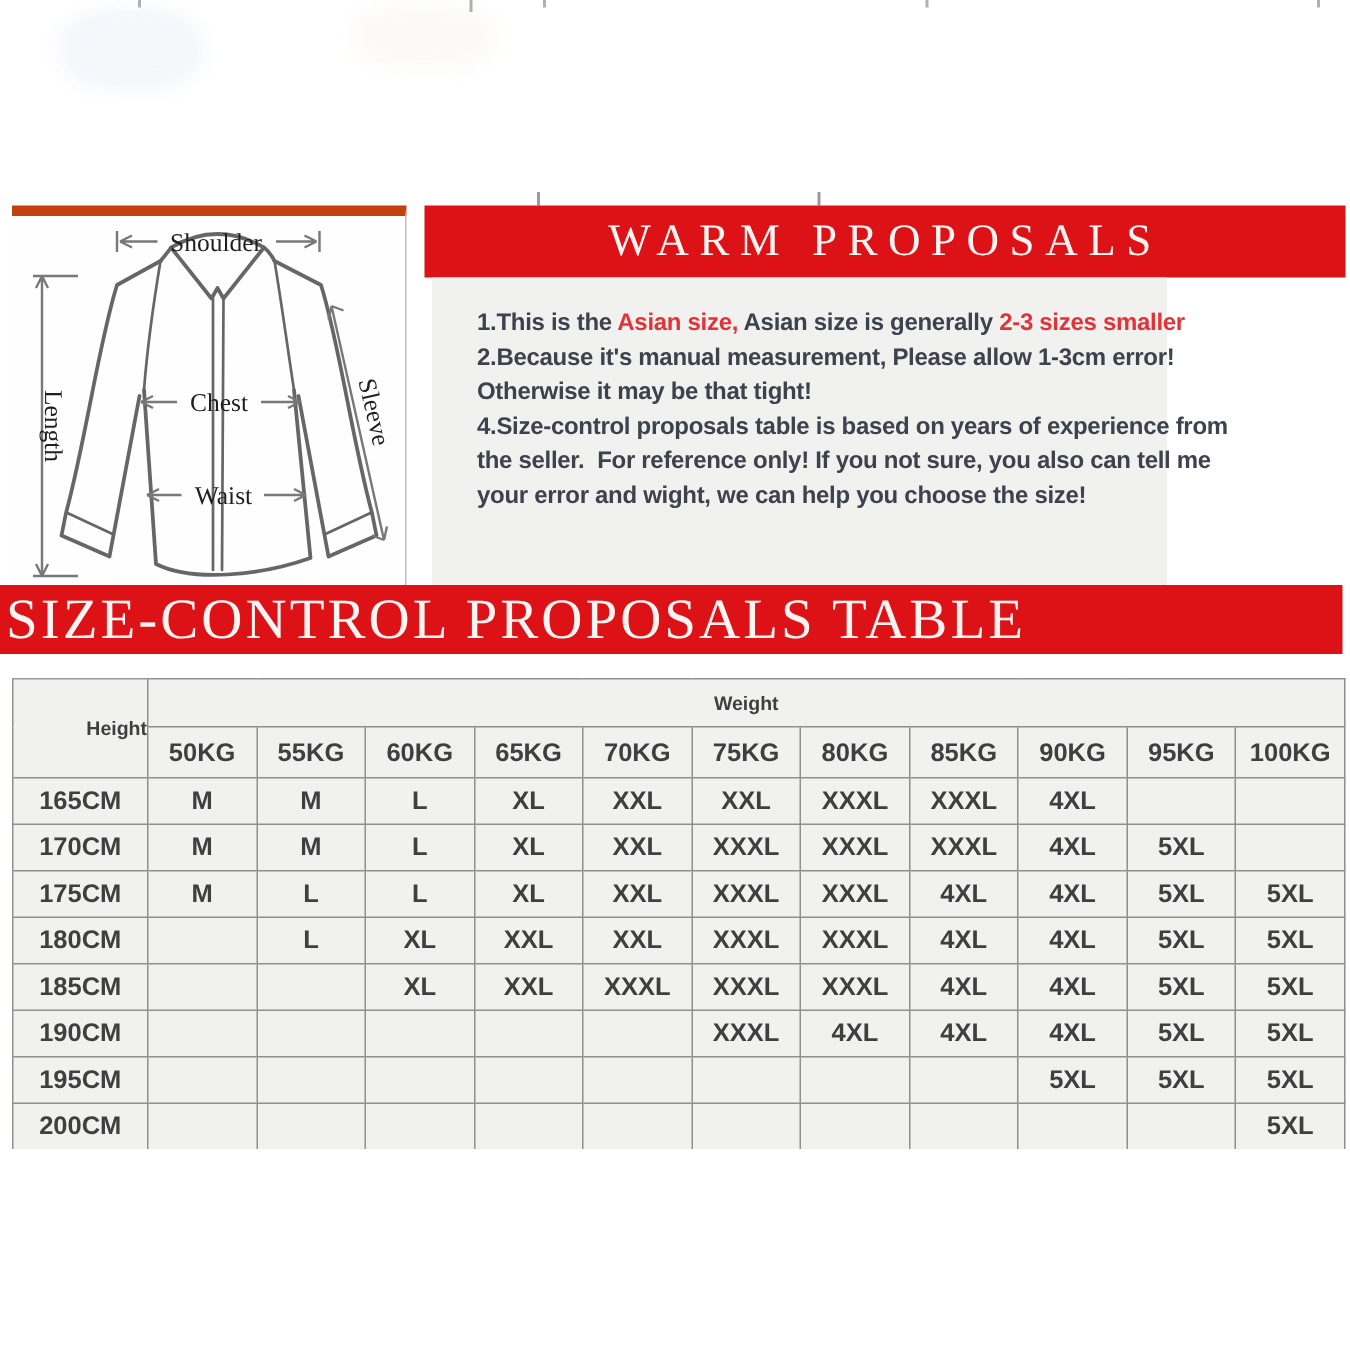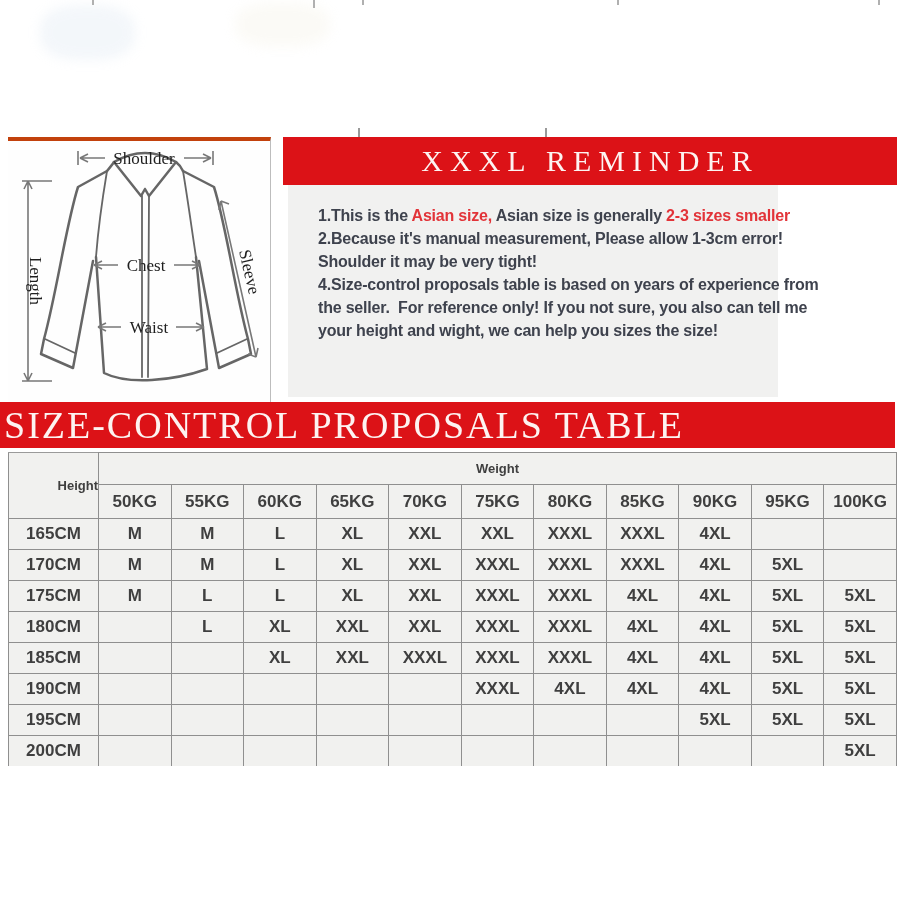--- a/index.html
+++ b/index.html
@@ -5,40 +5,40 @@
   html,body{margin:0;padding:0;background:#fff;}
   #page{position:relative;width:900px;height:900px;background:#ffffff;overflow:hidden;
         font-family:"Liberation Sans",sans-serif;}
 
   
   .smudge{position:absolute;filter:blur(6px);opacity:.5;}
   .tick{position:absolute;background:#b0b0b0;}
 
   
   #diagram-box{position:absolute;left:8px;top:137px;width:262px;height:261px;
-       background:#fefefe;border-top:4px solid #c2410c;border-right:1px solid #bdbdbd;
+       background:#fefefe;border-top:7px solid #c2410c;border-right:1px solid #bdbdbd;
        border-bottom:1px solid #c9c9c9;}
   #diagram-box svg{display:block;}
   .dim{stroke:#787878;stroke-width:1.6;fill:none;}
   .shirt{stroke:#666;stroke-width:2.5;fill:none;stroke-linejoin:round;stroke-linecap:round;}
   .dlabel{font-family:"Liberation Serif",serif;font-size:17px;fill:#1f1f1f;}
 
   
   #warm-banner{position:absolute;left:283px;top:137px;width:614px;height:48px;
        display:flex;align-items:center;justify-content:center;}
   #warm-banner .t{color:#fdf4f2;font-family:"Liberation Serif",serif;font-size:30px;
        letter-spacing:7px;white-space:nowrap;}
   #reminder-box{position:absolute;left:288px;top:185px;width:490px;height:212px;
        background:#f1f1f0;padding:19px 8px 0 30px;box-sizing:border-box;}
   .rl{font-size:16px;line-height:23px;font-weight:bold;letter-spacing:-0.2px;
        white-space:pre;color:#3e424d;}
   .rl .red{color:#e23338;}
 
   
-  #size-banner{position:absolute;left:0;top:402px;width:895px;height:46px;
+  #size-banner{position:absolute;left:0;top:390px;width:895px;height:46px;
        display:flex;align-items:center;}
   .redbg{background:#dc1217;}
   #size-banner .t{color:#fdf3f1;font-family:"Liberation Serif",serif;font-size:38px;
        letter-spacing:2px;padding-left:4px;white-space:nowrap;}
 
   
   #table-wrap{position:absolute;left:8px;top:452px;width:890px;}
   table{border-collapse:collapse;table-layout:fixed;width:889px;background:#f1f1ef;}
   col.hcol{width:90px;}
   th,td{border:1px solid #8f8f8f;text-align:center;vertical-align:middle;
@@ -87,30 +87,30 @@
 
       <path class="dim" d="M90,186 L113,186 M90,186 l8,-4 M90,186 l8,4 M168,186 L196,186 M196,186 l-8,-4 M196,186 l-8,4"></path>
       <text class="dlabel" x="141" y="192" text-anchor="middle">Waist</text>
 
       <path class="dim" d="M213,60 L248,216 M213,60 l-2,9 M213,60 l8,3 M248,216 l2,-9 M248,216 l-8,-3"></path>
       <text class="dlabel" x="236" y="132" text-anchor="middle" transform="rotate(77 236 132)">Sleeve</text>
     </svg>
   </div>
 
   <div id="warm-banner" class="redbg">
-    <span class="t">XXXL REMINDER</span>
+    <span class="t">WARM PROPOSALS</span>
   </div>
 
   <div id="reminder-box">
       <div class="rl"><span class="dark">1.This is the </span><span class="red">Asian size,</span><span class="dark"> Asian size is generally </span><span class="red">2-3 sizes smaller</span></div>
       <div class="rl"><span class="dark">2.Because it's manual measurement, Please allow 1-3cm error!</span></div>
-      <div class="rl"><span class="dark">Shoulder it may be very tight!</span></div>
+      <div class="rl"><span class="dark">Otherwise it may be that tight!</span></div>
       <div class="rl"><span class="dark">4.Size-control proposals table is based on years of experience from</span></div>
       <div class="rl"><span class="dark">the seller.  For reference only! If you not sure, you also can tell me</span></div>
-      <div class="rl"><span class="dark">your height and wight, we can help you sizes the size!</span></div>
+      <div class="rl"><span class="dark">your error and wight, we can help you choose the size!</span></div>
     </div>
 
   <div id="size-banner" class="redbg">
     <span class="t">SIZE-CONTROL PROPOSALS TABLE</span>
   </div>
 
   <div id="table-wrap">
     <table>
       <colgroup>
           <col class="hcol">

